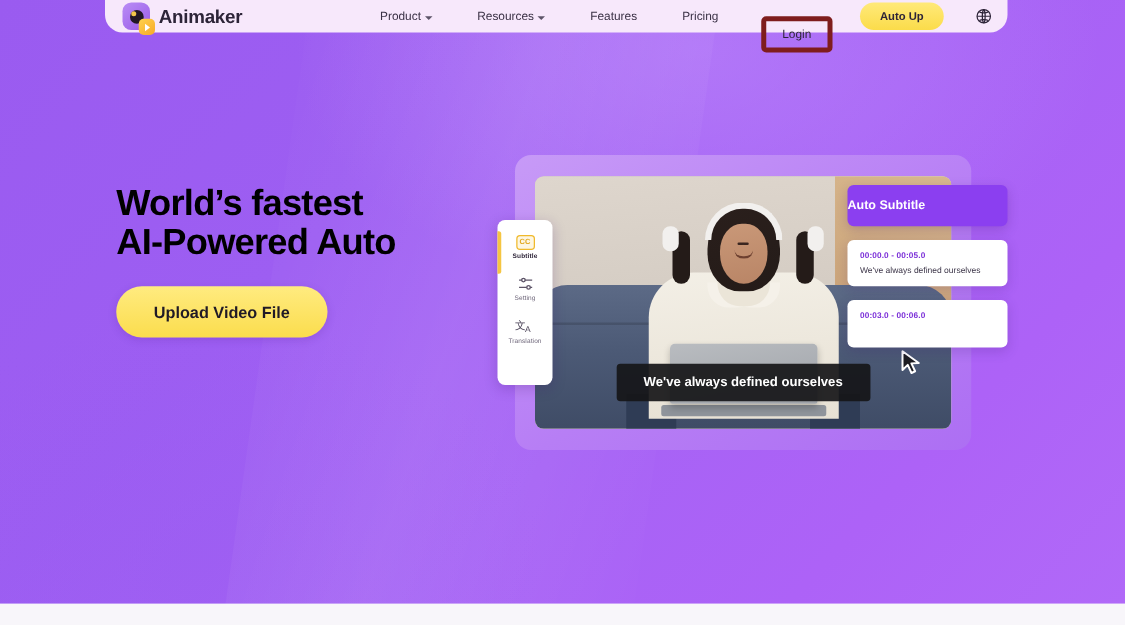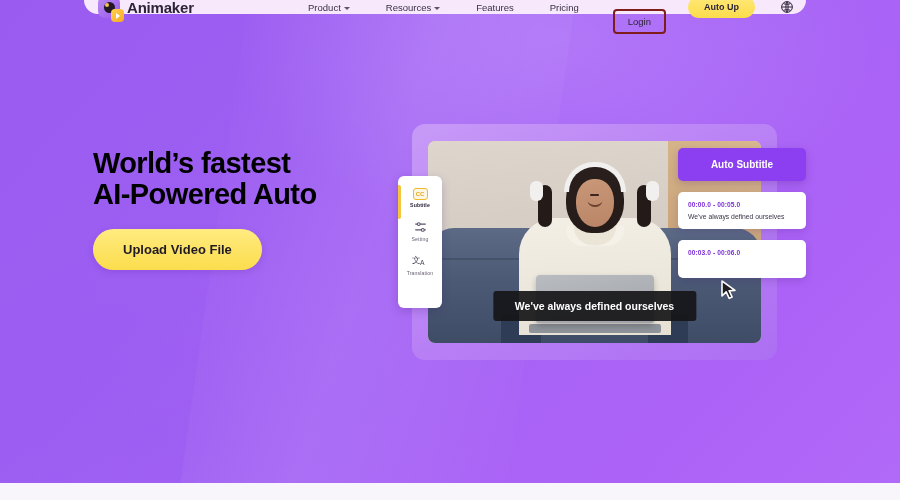--- a/index.html
+++ b/index.html
@@ -22,21 +22,21 @@
   }
   #hero-sheen {
     position:absolute; left:24%; top:-12%; width:36%; height:124%;
     background:linear-gradient(100deg, rgba(255,255,255,0) 0%, rgba(255,255,255,0.085) 48%, rgba(255,255,255,0) 100%);
     transform:rotate(8deg);
     pointer-events:none;
   }
 
   
   #header {
-    position:absolute; left:84px; top:0; width:722px; height:14px;
+    position:absolute; left:84px; top:0; width:722px; height:26px;
     background:#f7e8fb;
     border-bottom-left-radius:14px;
     border-bottom-right-radius:14px;
     display:flex; align-items:center;
     padding:0 12px 0 14px;
     z-index:12;
   }
   .brand { display:flex; align-items:center; gap:7px; }
   .logo-mark {
     position:relative; width:22px; height:22px; border-radius:7px;
@@ -73,21 +73,21 @@
   .nav-link {
     font-size:9.5px; color:#3a3145; padding:0 12px;
     display:flex; align-items:center; gap:3px; cursor:pointer;
     white-space:nowrap;
   }
   .caret { display:inline-block; width:0;height:0;
     border-left:3px solid transparent; border-right:3px solid transparent;
     border-top:3.4px solid #5d5468; margin-top:2px; }
   .btn-login {
     font-size:9.5px; color:#2d2438; background:transparent;
-    border:2px solid #7f1d1d; border-radius:4px;
+    border:4px solid #7f1d1d; border-radius:4px;
     padding:5px 13px; margin-left:10px; cursor:pointer;
     font-family:inherit;
     margin-top:28px;
   }
   .btn-signup {
     font-size:9px; font-weight:bold; color:#2d2438;
     background:linear-gradient(180deg,#ffe97a,#fbdc4a);
     border:none; border-radius:12px;
     padding:6px 16px; margin-left:10px; cursor:pointer;
     font-family:inherit;
@@ -231,21 +231,21 @@
     width:15px; height:12px; border:1.6px solid #f0b92b; border-radius:3px;
     color:#e2a81f; font-size:6px; font-weight:bold;
     display:flex; align-items:center; justify-content:center;
     background:#fdf6e2;
   }
 
   
   #sub-panel { position:absolute; left:266px; top:24px; width:128px; z-index:10; }
   #panel-head {
     background:#8b3ff0; color:#fff; font-size:10px; font-weight:bold;
-    text-align:center; padding:11px 0; border-radius:5px;
+    padding:11px 0; border-radius:5px;
     box-shadow:0 3px 9px rgba(60,20,110,0.22);
   }
   .sub-card {
     background:#fff; border-radius:5px; margin-top:11px;
     padding:9px 10px; box-shadow:0 3px 9px rgba(60,20,110,0.18);
   }
   .sub-time { font-size:6.6px; font-weight:bold; color:#7b2fd8; letter-spacing:0.1px; }
   .sub-text { font-size:6.8px; color:#3c3548; margin-top:5px; }
   .sub-card.empty { min-height:38px; }
 

